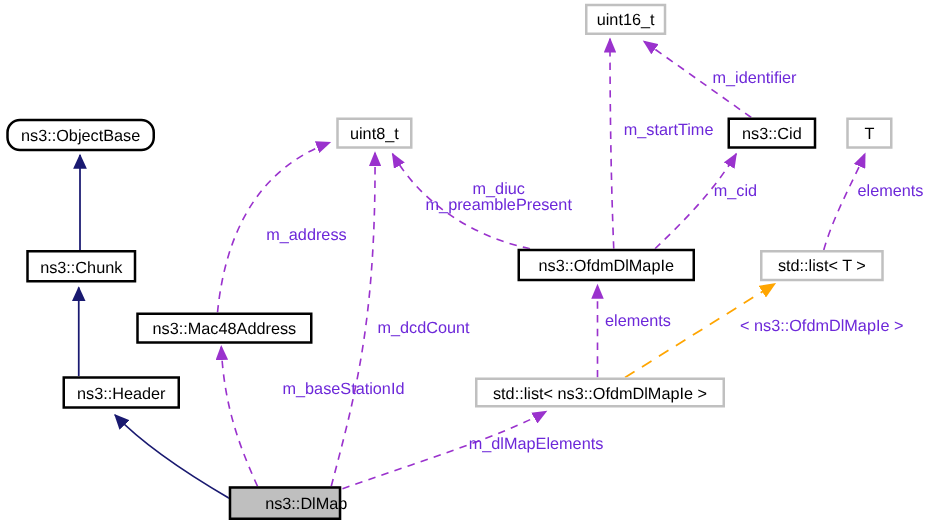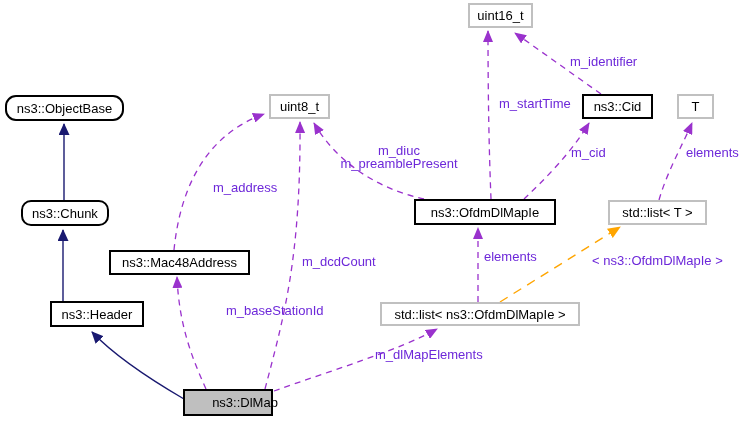--- a/index.html
+++ b/index.html
@@ -62,21 +62,21 @@
     <path class="edge-usage" marker-end="url(#ah-usage)" d="M 601 94 L 515 33"></path>
     <path class="edge-usage" marker-end="url(#ah-usage)" d="M 524 199 C 546 178, 571 153, 589 123"></path>
     <path class="edge-usage" marker-end="url(#ah-usage)" d="M 659 200 C 667 172, 682 146, 692 123"></path>
     <path class="edge-usage" marker-end="url(#ah-usage)" d="M 478 302 L 478 228"></path>
 
     <path class="edge-template" marker-end="url(#ah-template)" d="M 500 302 L 620 227"></path>
   </svg>
 
   <div class="node linked" style="left:5px; top:95px; width:119px; height:26px;border-radius:11px;">ns3::ObjectBase</div>
 
-  <div class="node linked" style="left:21px; top:200px; width:88px; height:26px;border-radius:10px;">ns3::Chunk</div>
+  <div class="node linked" style="left:21px; top:200px; width:88px; height:26px;">ns3::Chunk</div>
 
   <div class="node linked" style="left:18px; top:301px; width:94px; height:26px;margin-left:32px;">ns3::Header</div>
 
   <div class="node linked" style="left:109px; top:250px; width:141px; height:25px;">ns3::Mac48Address</div>
 
   <div class="node current" style="left:183px; top:389px; width:90px; height:27px;padding-left:34px;">ns3::DlMap</div>
 
   <div class="node plain" style="left:269px; top:94px; width:61px; height:25px;">uint8_t</div>
 
   <div class="node plain" style="left:468px; top:3px; width:65px; height:25px;">uint16_t</div>

